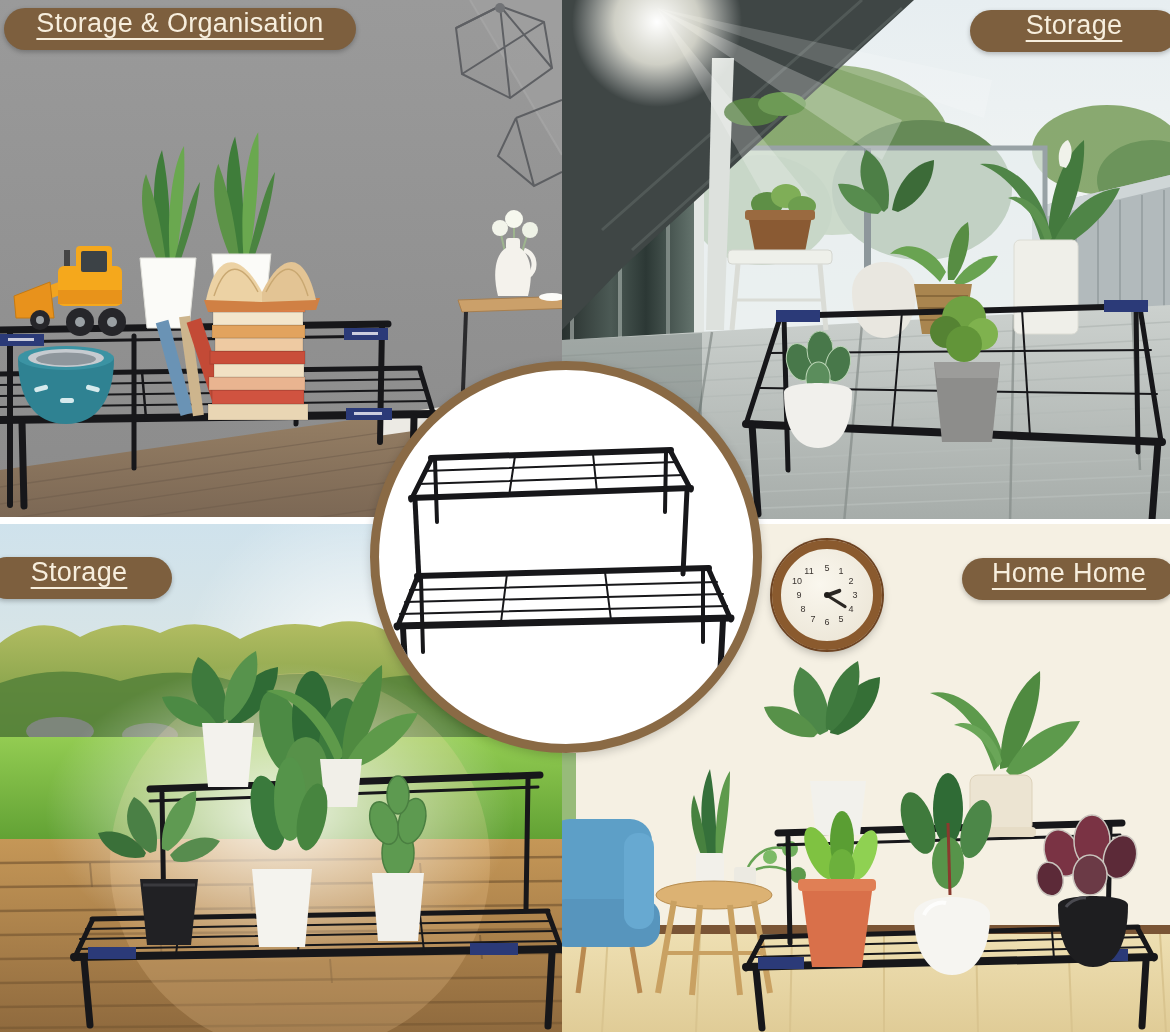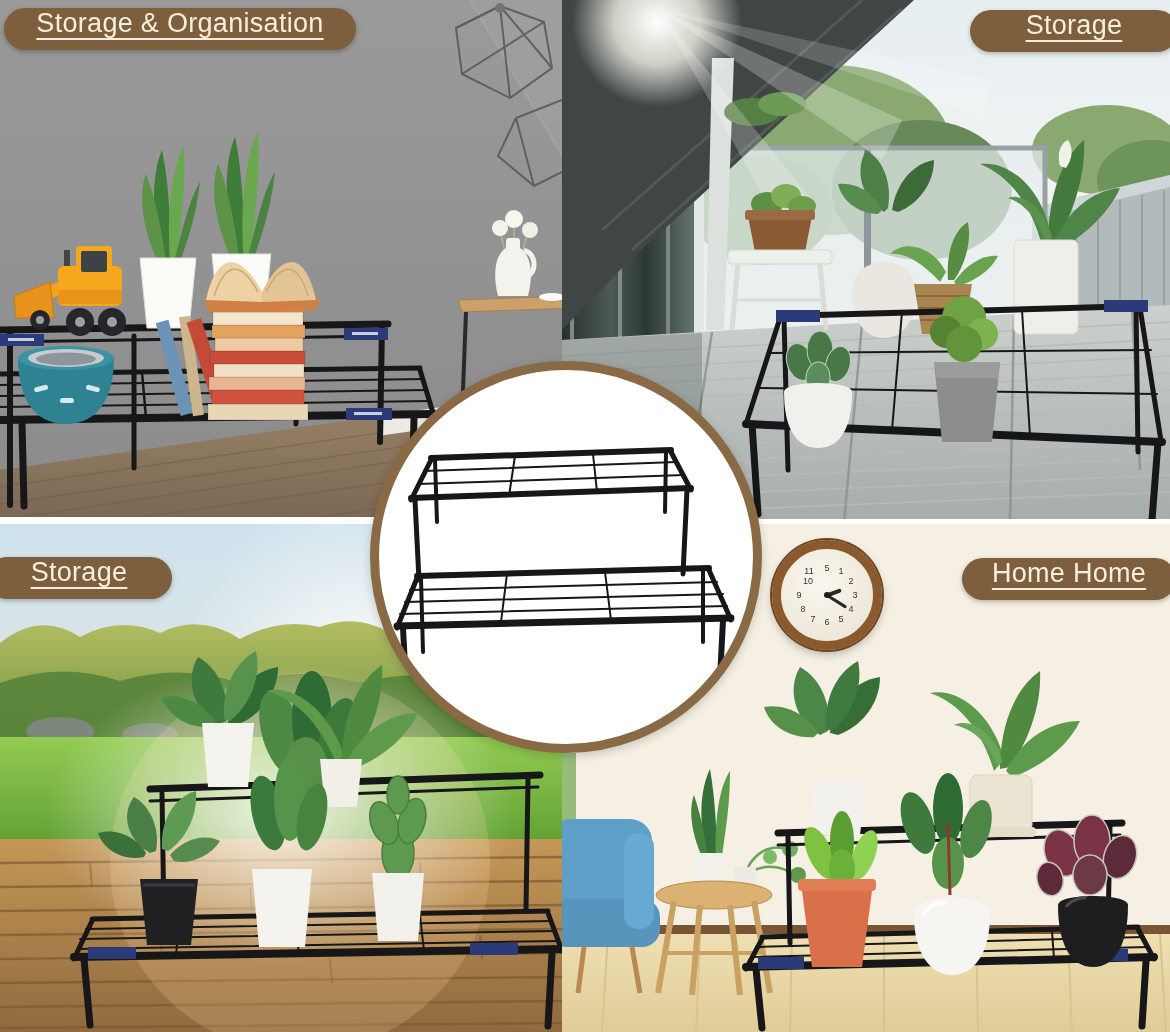--- a/index.html
+++ b/index.html
@@ -32,21 +32,21 @@
   .inset svg{display:block;width:100%;height:100%;}
 
   
   .clock{position:absolute;left:772px;top:540px;width:92px;height:92px;border-radius:50%;
          border:9px solid #8a5a2e;background:radial-gradient(circle at 42% 38%,#faf7ee,#e9e2d2);
          box-sizing:content-box;box-shadow:0 0 0 2px #6e4423,0 4px 10px rgba(0,0,0,.28);}
   .clock .num{position:absolute;transform:translate(-50%,-50%);font-size:9px;color:#3a3430;}
   .n0{left:46px;top:19px;}  .n1{left:60px;top:22px;}  .n2{left:70px;top:32px;}
   .n3{left:74px;top:46px;}  .n4{left:70px;top:60px;}  .n5{left:60px;top:70px;}
   .n6{left:46px;top:73px;}  .n7{left:32px;top:70px;}  .n8{left:22px;top:60px;}
-  .n9{left:18px;top:46px;}  .n10{left:27px;top:32px;} .n11{left:28px;top:22px;}
+  .n9{left:18px;top:46px;}  .n10{left:16px;top:32px;} .n11{left:28px;top:22px;}
   .hand{position:absolute;left:50%;top:50%;transform-origin:50% 100%;background:#2b2723;border-radius:2px;}
   .hand.hour{width:3.5px;height:15px;transform:translate(-50%,-100%) rotate(70deg);}
   .hand.minute{width:2.5px;height:23px;transform:translate(-50%,-100%) rotate(122deg);}
   .clock .dot{position:absolute;left:50%;top:50%;width:6px;height:6px;margin:-3px 0 0 -3px;
               border-radius:50%;background:#1f1c19;}
 </style>
 </head>
 <body>
 
 <div class="canvas">

